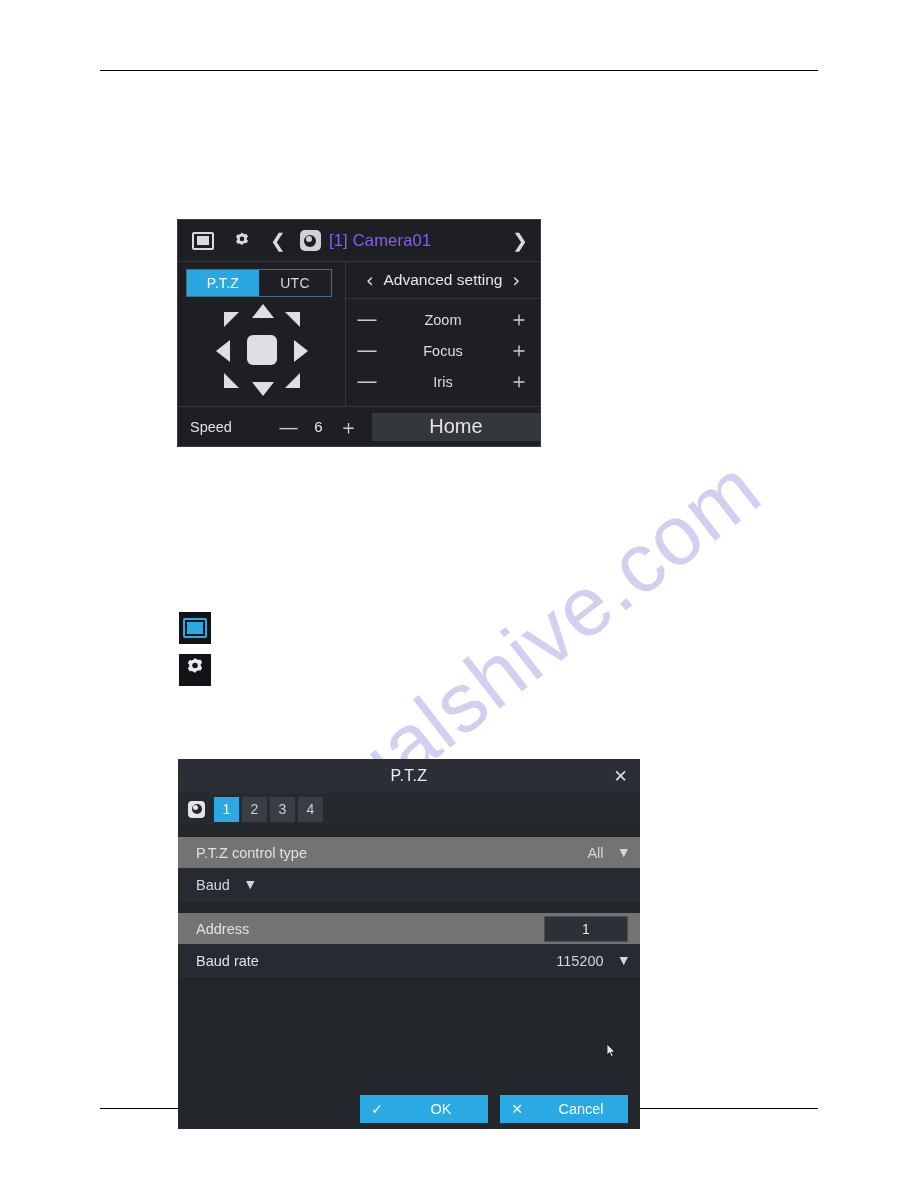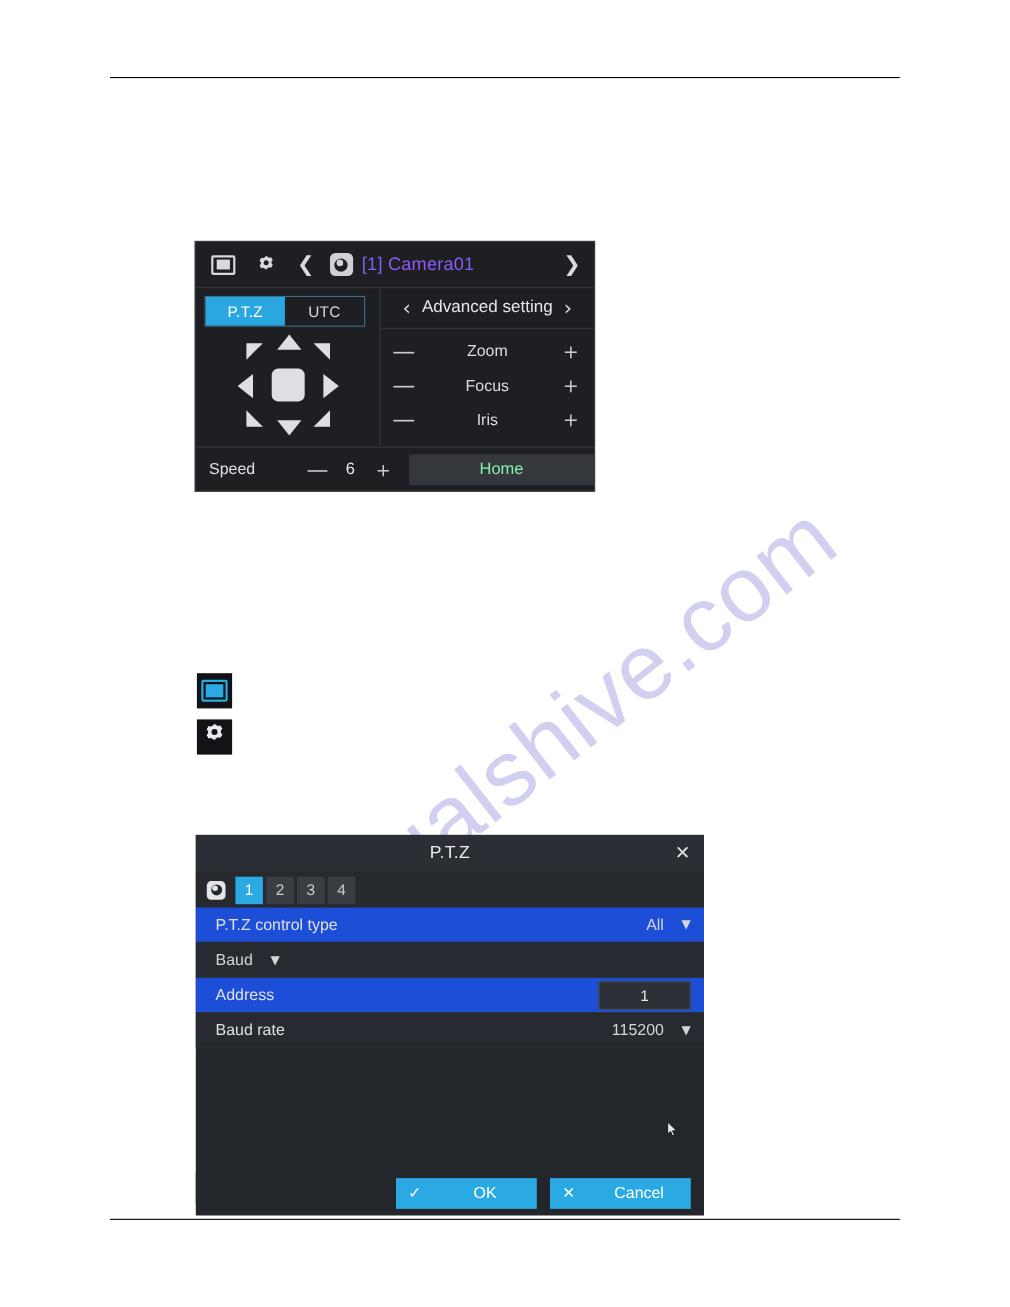--- a/index.html
+++ b/index.html
@@ -239,22 +239,22 @@
     font-size: 20px; color: #c9cbce; line-height:1;
     font-family: "DejaVu Sans", sans-serif;
   }
   .speed-val { width: 26px; text-align: center; font-size: 15px; color: #e8eaed; }
   .home-btn {
     width: 174px;
     height: 28px;
     margin-left: 6px;
     background: #34373c;
     display: flex; align-items: center; justify-content: center;
-    font-size: 15px;
-    color: #86efac;
+    font-size: 20px;
+    color: #e5e5e5;
     text-align: right;
   }
 
   
   .icon-sample {
     position: absolute;
     width: 32px; height: 32px;
     background: #111316;
     display: flex; align-items: center; justify-content: center;
   }
@@ -335,21 +335,21 @@
   .dlg-rows { }
   .dlg-row {
     height: 32px;
     display: flex;
     align-items: center;
     padding: 0 12px 0 18px;
     box-sizing: border-box;
     font-size: 14.5px;
     border-bottom: 1px solid #2c3036;
   }
-  .dlg-row.odd  { background: #1d4ed8; }
+  .dlg-row.odd  { background: #737373; margin-top: 12px; }
   .dlg-row.even { background: #272a30; }
   .dlg-row .lbl { flex: 1; color: #dfe1e4; }
   .dlg-row .val {
     color: #d3d5d9;
     display: flex;
     align-items: center;
     gap: 16px;
   }
   .caret {
     font-size: 11px;

